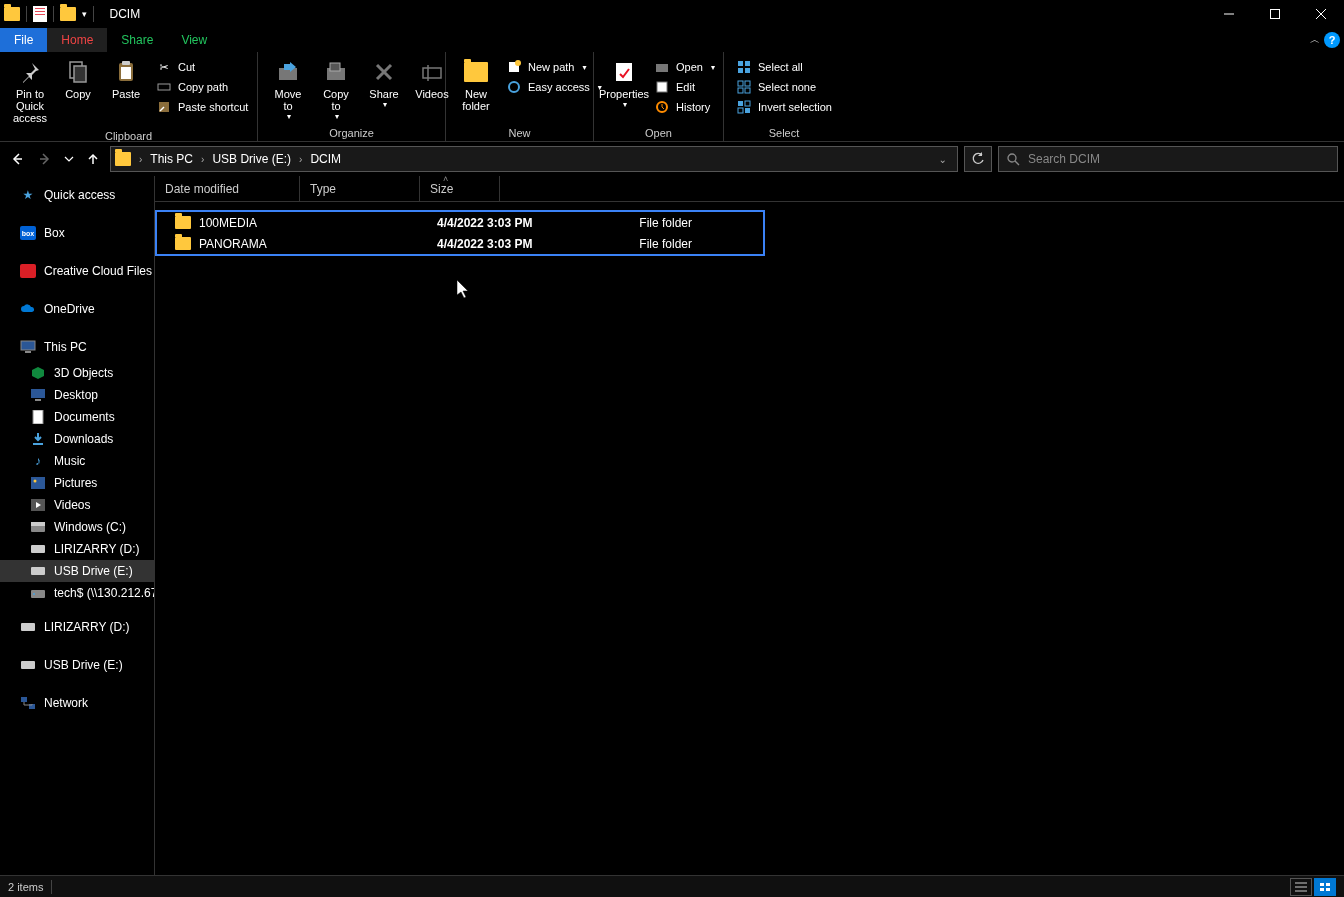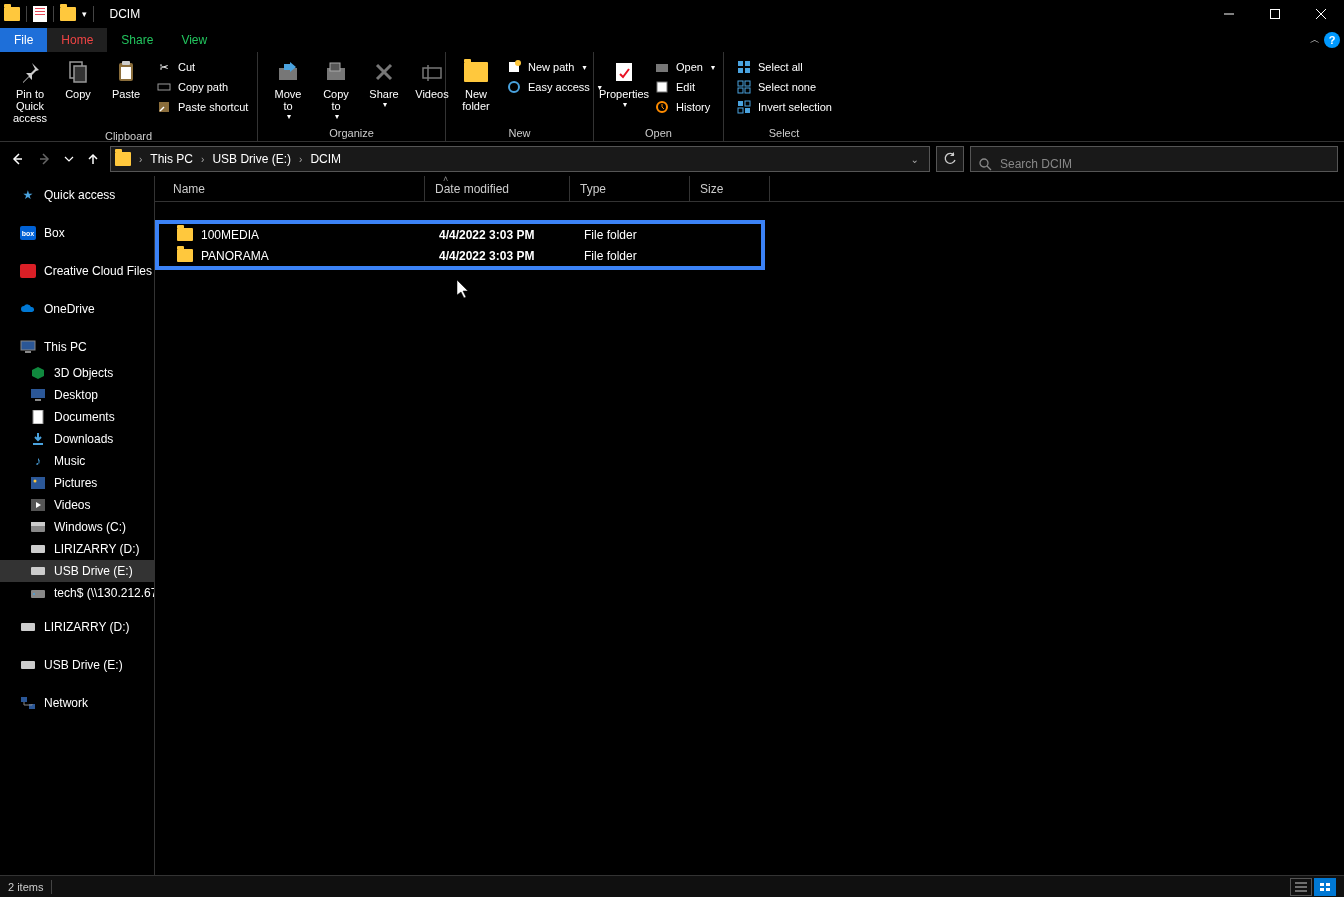--- a/index.html
+++ b/index.html
@@ -45,21 +45,21 @@
 .navbar { height: 34px; background: #000; display: flex; align-items: center; padding: 0 6px; gap: 6px; }
 .nav-arrow { width: 22px; height: 22px; display: flex; align-items: center; justify-content: center; color: #fff; }
 .nav-arrow.disabled { color: #666; }
 .addr { flex: 1; height: 26px; border: 1px solid #555; background: #191919; display: flex; align-items: center; padding: 0 4px; }
 .addr .folder-ico { width: 16px; height: 14px; background: #ffc83d; border-radius: 1px; position: relative; margin-right: 4px; }
 .addr .folder-ico::before { content: ""; position: absolute; top: -3px; left: 0; width: 7px; height: 3px; background: #ffc83d; border-radius: 1px 1px 0 0; }
 .crumb { display: flex; align-items: center; font-size: 12px; padding: 0 4px; }
 .crumb-sep { color: #aaa; font-size: 10px; padding: 0 4px; }
 .addr-dd { margin-left: auto; color: #aaa; font-size: 10px; padding: 0 6px; }
 .refresh-btn { width: 28px; height: 26px; border: 1px solid #555; background: #191919; display: flex; align-items: center; justify-content: center; }
-.searchbox { width: 368px; height: 26px; border: 1px solid #555; background: #191919; display: flex; align-items: flex-end; padding: 0 8px; gap: 8px; color: #888; }
+.searchbox { width: 340px; height: 26px; border: 1px solid #555; background: #191919; display: flex; align-items: center; padding: 0 8px; gap: 8px; color: #888; }
 .searchbox input { background: transparent; border: none; outline: none; color: #fff; font-size: 12px; flex: 1; }
 .searchbox input::placeholder { color: #888; }
 
 
 .body { display: flex; height: calc(897px - 28px - 24px - 90px - 34px - 22px); background: #000; }
 .sidebar { width: 154px; background: #000; overflow: hidden; padding-top: 8px; }
 .side-item { display: flex; align-items: center; gap: 8px; padding: 3px 8px 3px 20px; font-size: 12px; color: #fff; white-space: nowrap; }
 .side-item.top { padding-left: 20px; margin-bottom: 4px; }
 .side-item.sub { padding-left: 30px; }
 .side-item.selected { background: #333; }
@@ -68,25 +68,25 @@
 
 
 .content { flex: 1; background: #000; border-left: 1px solid #333; position: relative; }
 .col-headers { height: 26px; display: flex; align-items: center; border-bottom: 1px solid #333; font-size: 12px; color: #ccc; }
 .col-headers .col { padding: 0 10px; border-right: 1px solid #333; height: 100%; display: flex; align-items: center; }
 .col-name { width: 270px; padding-left: 18px !important; }
 .col-date { width: 145px; }
 .col-type { width: 120px; }
 .col-size { width: 80px; }
 .sort-ind { position: absolute; left: 288px; top: -2px; font-size: 9px; color: #888; }
-.rows-highlight { border: 4px solid #3b82f6; margin: 18px 0 0 0px; width: 610px; }
+.rows-highlight { border: 2px solid #3b82f6; margin: 8px 0 0 0px; width: 610px; }
 .row { height: 21px; display: flex; align-items: center; font-size: 12px; color: #fff; }
 .row .cell-name { width: 270px; display: flex; align-items: center; gap: 8px; padding-left: 18px; }
 .row .cell-date { width: 145px; padding-left: 10px; font-weight: bold; }
-.row .cell-type { width: 120px; padding-left: 10px; }
+.row .cell-type { width: 120px; padding-left: 10px; text-align: right; }
 .folder-sm { width: 16px; height: 13px; background: #ffc83d; border-radius: 1px; position: relative; flex-shrink: 0; }
 .folder-sm::before { content: ""; position: absolute; top: -3px; left: 0; width: 7px; height: 3px; background: #ffc83d; border-radius: 1px 1px 0 0; }
 
 
 .cursor { position: absolute; left: 302px; top: 104px; pointer-events: none; }
 
 
 .statusbar { height: 22px; background: #101010; display: flex; align-items: center; padding: 0 8px; font-size: 11px; color: #ccc; border-top: 1px solid #333; }
 .statusbar .sb-sep { width: 1px; height: 14px; background: #444; margin: 0 8px; }
 .statusbar-right { margin-left: auto; display: flex; gap: 2px; }
@@ -578,21 +578,20 @@
             <path d="M4 6 v3 h8 v-1" stroke="#888" fill="none"></path>
           </svg>
         </span>
         <span>Network</span>
       </div>
   </div>
 
   <div class="content">
     <div class="col-headers" style="position:relative">
       <span class="sort-ind">˄</span>
-      <div class="col col-name">Name</div>
       <div class="col col-date">Date modified</div>
       <div class="col col-type">Type</div>
       <div class="col col-size">Size</div>
     </div>
     <div class="rows-highlight">
       <div class="row">
         <div class="cell-name">
             <span class="folder-sm"></span>
             <span>100MEDIA</span>
           </div>

